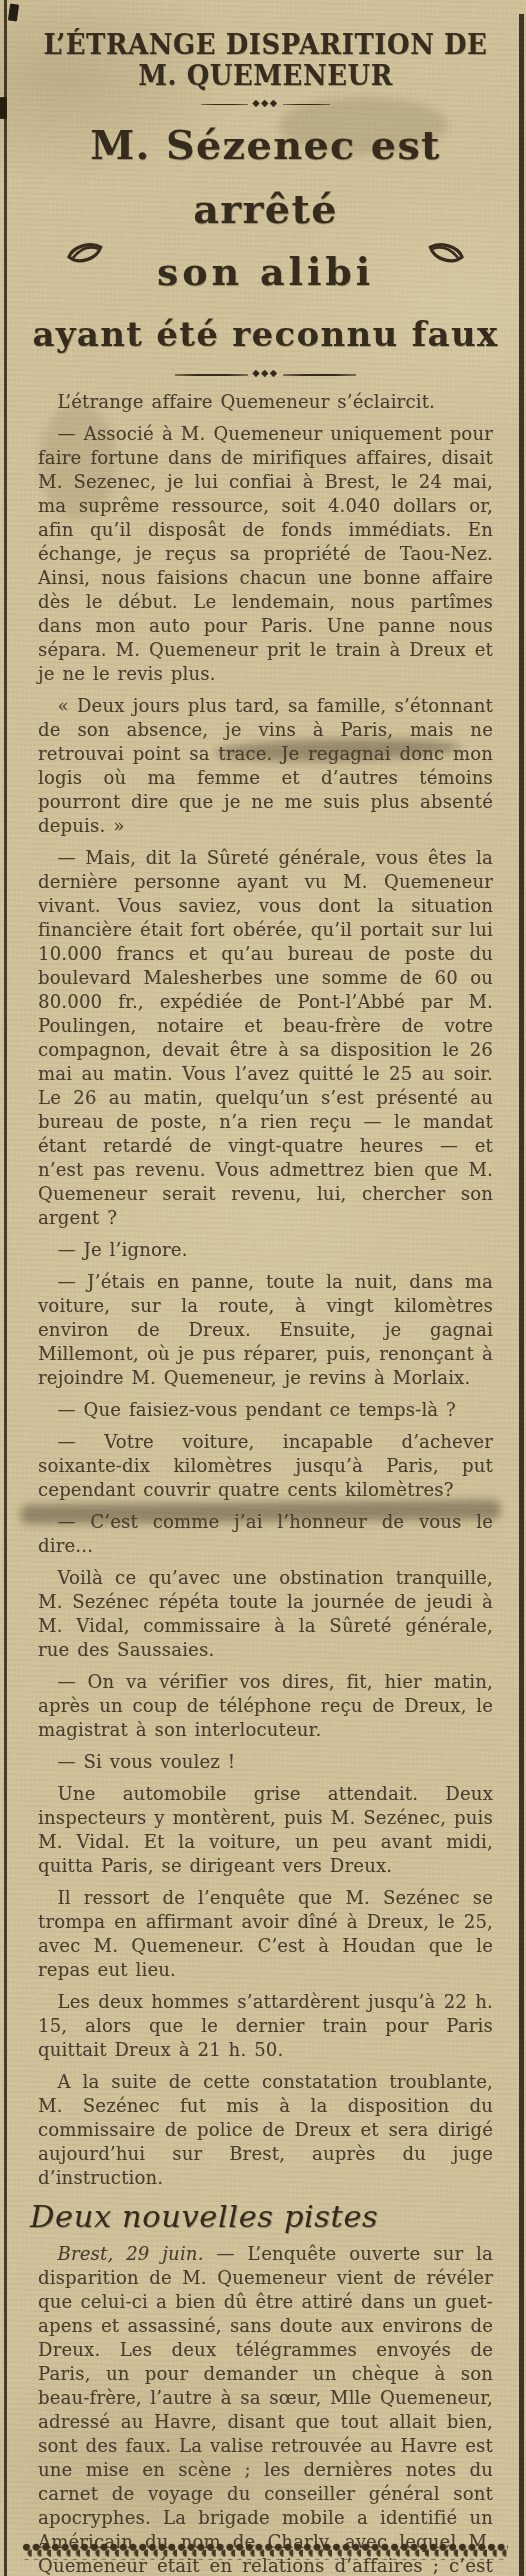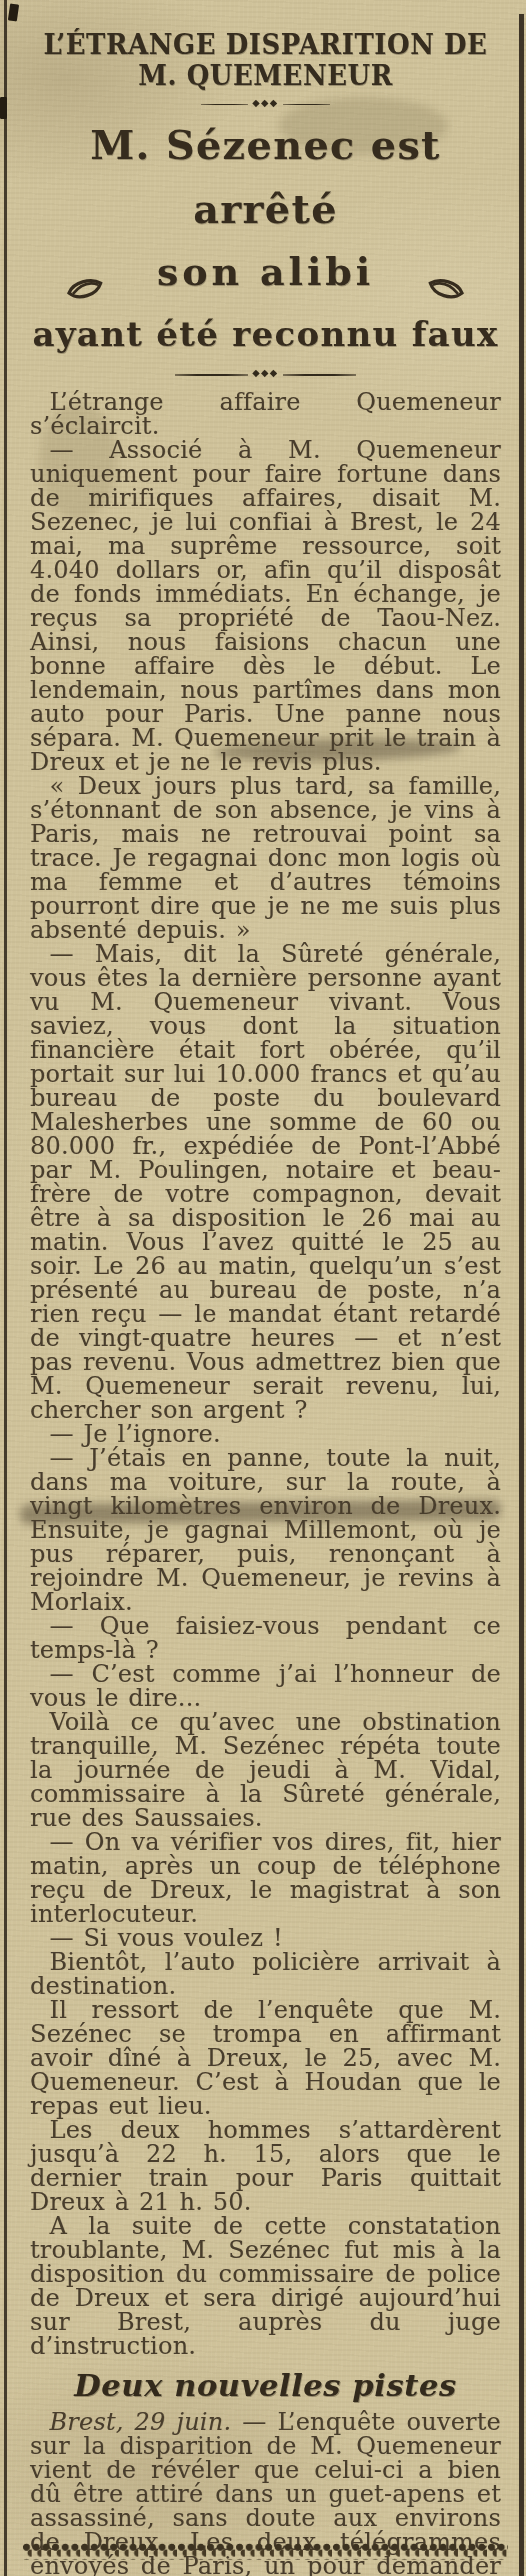--- a/index.html
+++ b/index.html
@@ -51,44 +51,44 @@
   .divider .bar{height:1.9px;background:linear-gradient(90deg,rgba(50,41,27,.55),#322a1c 30%,#322a1c 70%,rgba(50,41,27,.55));flex:0 0 auto;}
   .divider.d1{margin:10.4px auto 2.6px;}
   .divider.d1 .bar{width:47px;}
   .divider.d2{margin:6.5px auto 3.9px;}
   .divider.d2 .bar{width:73px;}
   .divider .gems{font-size:9.7px;letter-spacing:1.3px;color:#322a1c;line-height:6.5px;transform:translateY(-0.6px);}
 
   .headline{margin-top:5.2px;color:#362c1e;text-shadow:0.6px 0.6px 0 rgba(47,38,24,.30);}
   .hl-line{text-align:center;font-weight:bold;}
   .hl1{font-size:39px;line-height:64px;letter-spacing:1.3px;transform:scaleX(1.02);}
-  .hl2{font-size:38px;line-height:62px;display:flex;align-items:flex-end;justify-content:space-between;padding:0 36px;}
+  .hl2{font-size:38px;line-height:62px;display:flex;align-items:flex-start;justify-content:space-between;padding:0 36px;}
   .hl2 .txt{letter-spacing:3.9px;}
   .hl3{font-size:34px;line-height:62px;letter-spacing:1.3px;}
   .leaf{width:38px;height:26px;flex:0 0 auto;}
   .leaf svg{display:block;width:100%;height:100%;}
   .leaf.right svg{transform:scaleX(-1) rotate(-6deg);}
   .leaf.left svg{transform:rotate(-6deg);}
 
   .article{margin-top:11.7px;}
   .article p{
-    margin:0;
+    margin:8px;
     text-indent:19.5px;
     text-align:justify;
-    font-size:24px;
+    font-size:18px;
     line-height:24px;
     word-spacing:1.9px;
     letter-spacing:0.2px;
     color:#483d2c;
     text-shadow:0.4px 0.4px 0 rgba(62,52,36,.22);
   }
   .subhead{
     margin:9px 0 2.6px;
-    text-align:center;
-    font-weight:bold;
+    text-align:left;
+    font-weight:normal;
     font-style:italic;
     font-size:30.5px;
     letter-spacing:0.6px;
     color:#332a1c;
     text-shadow:0.8px 0.8px 0 rgba(45,36,22,.35);
   }
   .article2{margin-top:7.8px;}
   .article2 .dateline{font-style:italic;}
   .chain{
     position:absolute;
@@ -152,25 +152,26 @@
     </div>
 
     <div class="article">
         <p>L’étrange affaire Quemeneur s’éclaircit.</p>
         <p>— Associé à M. Quemeneur uniquement pour faire fortune dans de mirifiques affaires, disait M. Sezenec, je lui confiai à Brest, le 24 mai, ma suprême ressource, soit 4.040 dollars or, afin qu’il disposât de fonds immédiats. En échange, je reçus sa propriété de Taou-Nez. Ainsi, nous faisions chacun une bonne affaire dès le début. Le lendemain, nous partîmes dans mon auto pour Paris. Une panne nous sépara. M. Quemeneur prit le train à Dreux et je ne le revis plus.</p>
         <p>« Deux jours plus tard, sa famille, s’étonnant de son absence, je vins à Paris, mais ne retrouvai point sa trace. Je regagnai donc mon logis où ma femme et d’autres témoins pourront dire que je ne me suis plus absenté depuis. »</p>
         <p>— Mais, dit la Sûreté générale, vous êtes la dernière personne ayant vu M. Quemeneur vivant. Vous saviez, vous dont la situation financière était fort obérée, qu’il portait sur lui 10.000 francs et qu’au bureau de poste du boulevard Malesherbes une somme de 60 ou 80.000 fr., expédiée de Pont-l’Abbé par M. Poulingen, notaire et beau-frère de votre compagnon, devait être à sa disposition le 26 mai au matin. Vous l’avez quitté le 25 au soir. Le 26 au matin, quelqu’un s’est présenté au bureau de poste, n’a rien reçu — le mandat étant retardé de vingt-quatre heures — et n’est pas revenu. Vous admettrez bien que M. Quemeneur serait revenu, lui, chercher son argent ?</p>
         <p>— Je l’ignore.</p>
         <p>— J’étais en panne, toute la nuit, dans ma voiture, sur la route, à vingt kilomètres environ de Dreux. Ensuite, je gagnai Millemont, où je pus réparer, puis, renonçant à rejoindre M. Quemeneur, je revins à Morlaix.</p>
         <p>— Que faisiez-vous pendant ce temps-là ?</p>
+        <p>— Votre voiture, incapable d’achever soixante-dix kilomètres jusqu’à Paris, put cependant couvrir quatre cents kilomètres?</p>
         <p>— C’est comme j’ai l’honneur de vous le dire...</p>
         <p>Voilà ce qu’avec une obstination tranquille, M. Sezénec répéta toute la journée de jeudi à M. Vidal, commissaire à la Sûreté générale, rue des Saussaies.</p>
         <p>— On va vérifier vos dires, fit, hier matin, après un coup de téléphone reçu de Dreux, le magistrat à son interlocuteur.</p>
         <p>— Si vous voulez !</p>
-        <p>Bientôt, l’auto policière arrivait à destination.</p>
+        <p>Une automobile grise attendait. Deux inspecteurs y montèrent, puis M. Sezénec, puis M. Vidal. Et la voiture, un peu avant midi, quitta Paris, se dirigeant vers Dreux.</p>
         <p>Il ressort de l’enquête que M. Sezénec se trompa en affirmant avoir dîné à Dreux, le 25, avec M. Quemeneur. C’est à Houdan que le repas eut lieu.</p>
         <p>Les deux hommes s’attardèrent jusqu’à 22 h. 15, alors que le dernier train pour Paris quittait Dreux à 21 h. 50.</p>
         <p>A la suite de cette constatation troublante, M. Sezénec fut mis à la disposition du commissaire de police de Dreux et sera dirigé aujourd’hui sur Brest, auprès du juge d’instruction.</p>
       </div>
 
     <div class="subhead">Deux nouvelles pistes</div>
 
     <div class="article article2">
       <p><span class="dateline">Brest, 29 juin.</span><span> — L’enquête ouverte sur la disparition de M. Quemeneur vient de révéler que celui-ci a bien dû être attiré dans un guet-apens et assassiné, sans doute aux environs de Dreux. Les deux télégrammes envoyés de Paris, un pour demander un chèque à son beau-frère, l’autre à sa sœur, Mlle Quemeneur, adressé au Havre, disant que tout allait bien, sont des faux. La valise retrouvée au Havre est une mise en scène ; les dernières notes du carnet de voyage du conseiller général sont apocryphes. La brigade mobile a identifié un Américain du nom de Charly, avec lequel M. Quemeneur était en relations d’affaires ; c’est un nommé Chardin, de Paris, actuellement en fuite, sans doute en Norvège. Un autre individu qui a quitté précipitamment Morlaix est aussi recherché.</span></p>
     </div>

